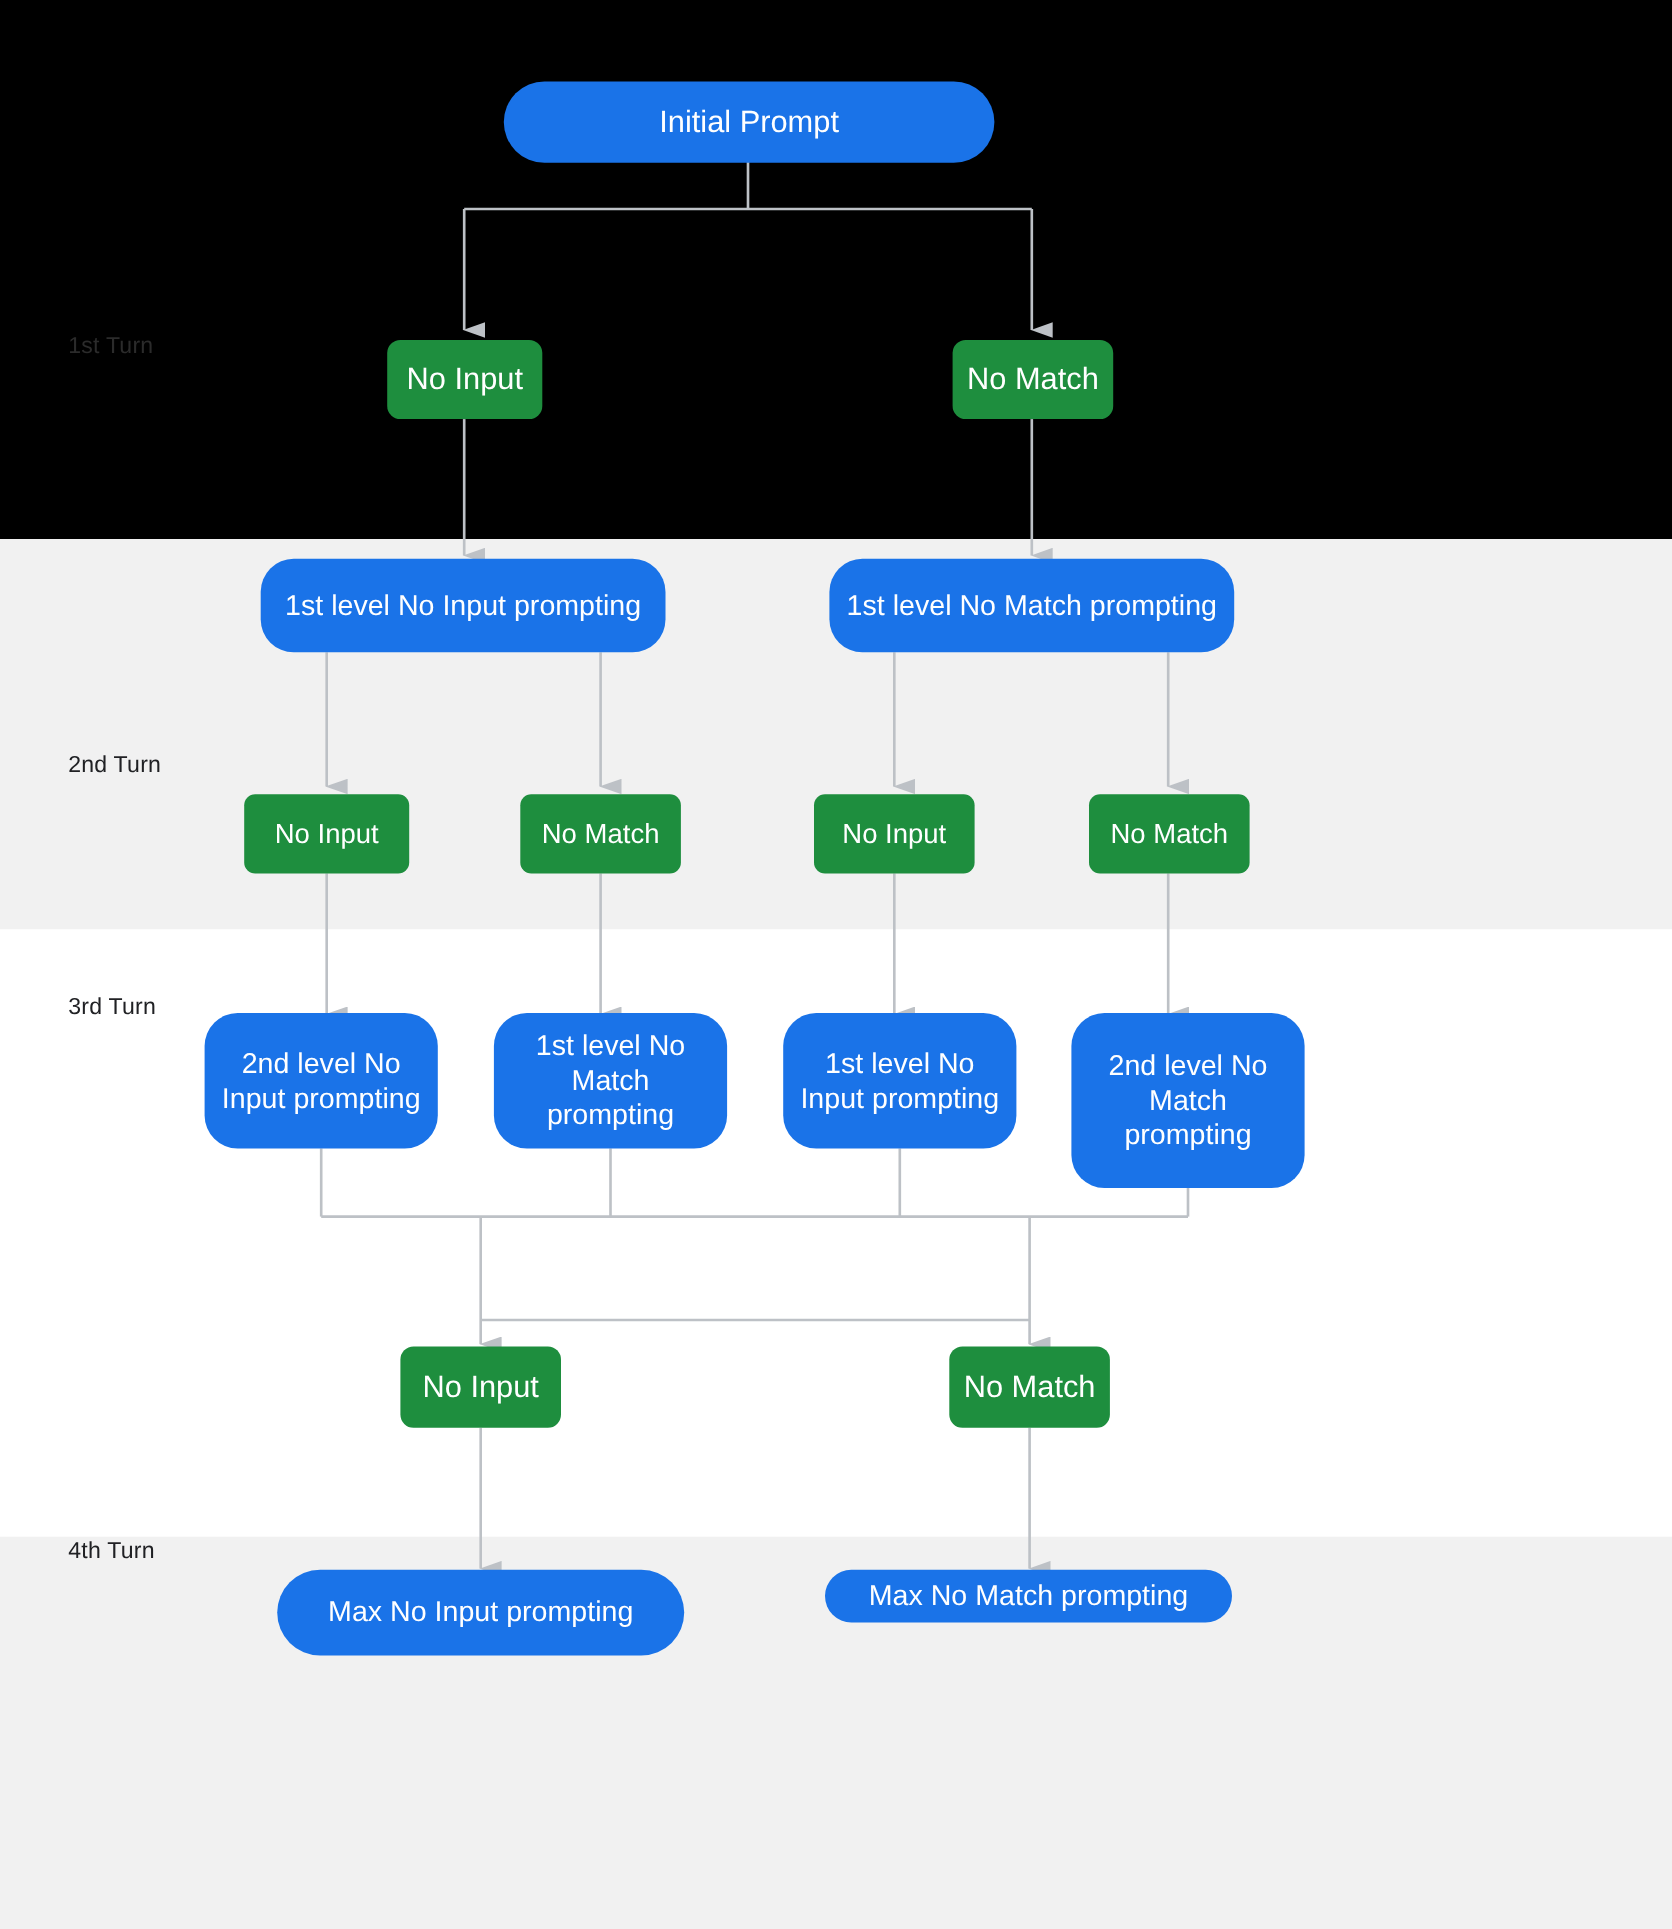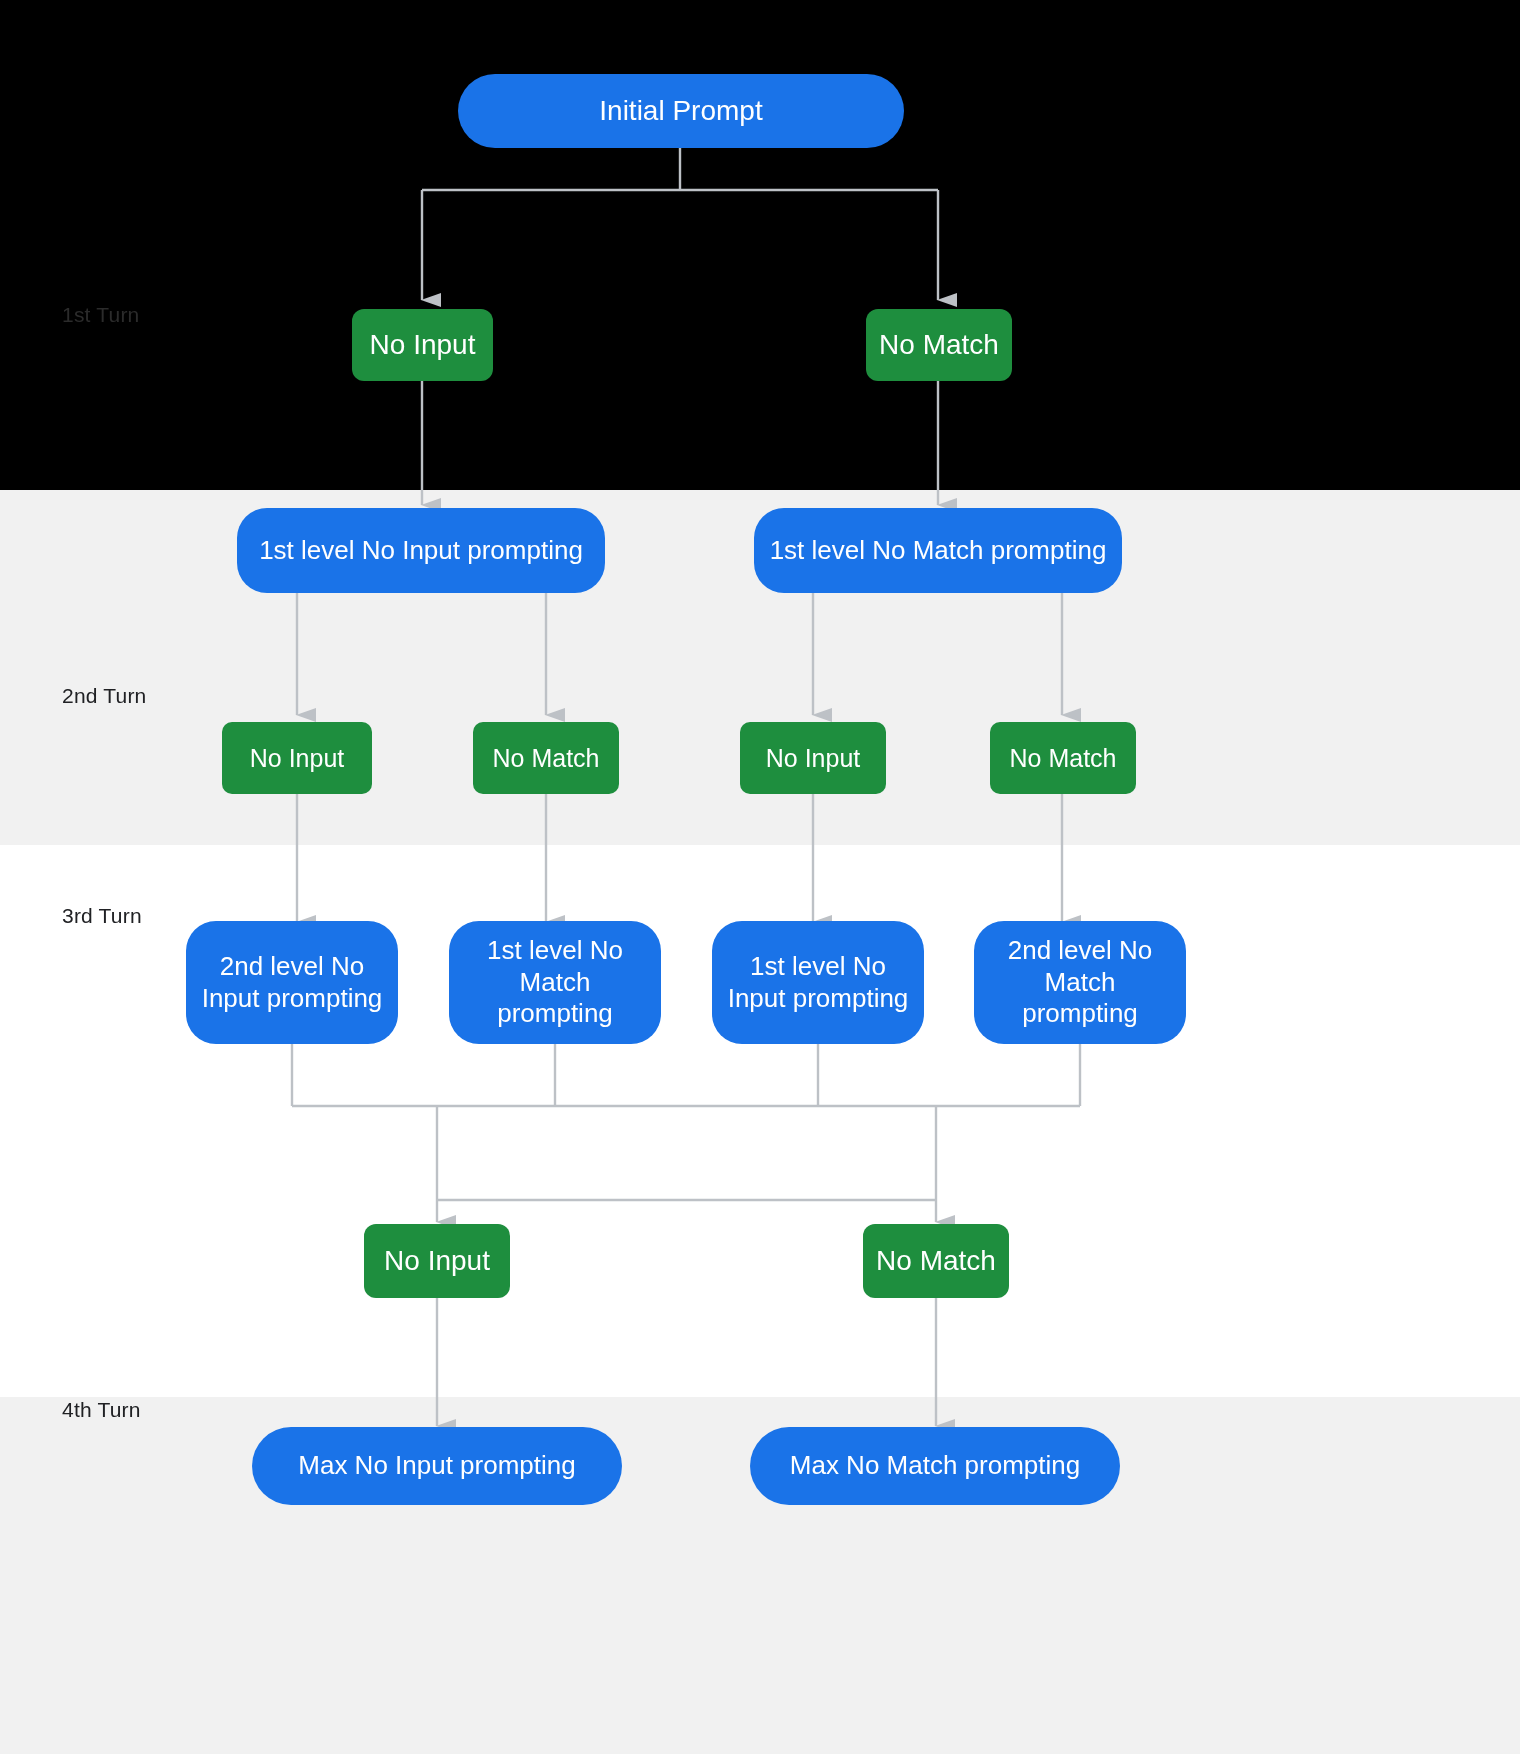--- a/index.html
+++ b/index.html
@@ -121,21 +121,21 @@
   <div class="node blue r-lg fs-26" style="left:754px;top:508px;width:368px;height:85px;">1st level No Match prompting</div>
 
   <div class="node green r-sm fs-25" style="left:222px;top:722px;width:150px;height:72px;">No Input</div>
   <div class="node green r-sm fs-25" style="left:473px;top:722px;width:146px;height:72px;">No Match</div>
   <div class="node green r-sm fs-25" style="left:740px;top:722px;width:146px;height:72px;">No Input</div>
   <div class="node green r-sm fs-25" style="left:990px;top:722px;width:146px;height:72px;">No Match</div>
 
   <div class="node blue r-lg fs-26" style="left:186px;top:921px;width:212px;height:123px;">2nd level No Input prompting</div>
   <div class="node blue r-lg fs-26" style="left:449px;top:921px;width:212px;height:123px;">1st level No Match prompting</div>
   <div class="node blue r-lg fs-26" style="left:712px;top:921px;width:212px;height:123px;">1st level No Input prompting</div>
-  <div class="node blue r-lg fs-26" style="left:974px;top:921px;width:212px;height:123px;">2nd level No Match prompting</div>
+  <div class="node blue r-lg fs-26" style="left:974px;top:921px;width:212px;height:159px;">2nd level No Match prompting</div>
 
   <div class="node green r-md fs-28" style="left:364px;top:1224px;width:146px;height:74px;">No Input</div>
   <div class="node green r-md fs-28" style="left:863px;top:1224px;width:146px;height:74px;">No Match</div>
 
   <div class="node blue r-pill fs-26" style="left:252px;top:1427px;width:370px;height:78px;">Max No Input prompting</div>
-  <div class="node blue r-pill fs-26" style="left:750px;top:1427px;width:370px;height:78px;">Max No Match prompting</div>
+  <div class="node blue r-pill fs-26" style="left:750px;top:1427px;width:370px;height:48px;">Max No Match prompting</div>
 
 </div>
 
 </body></html>

